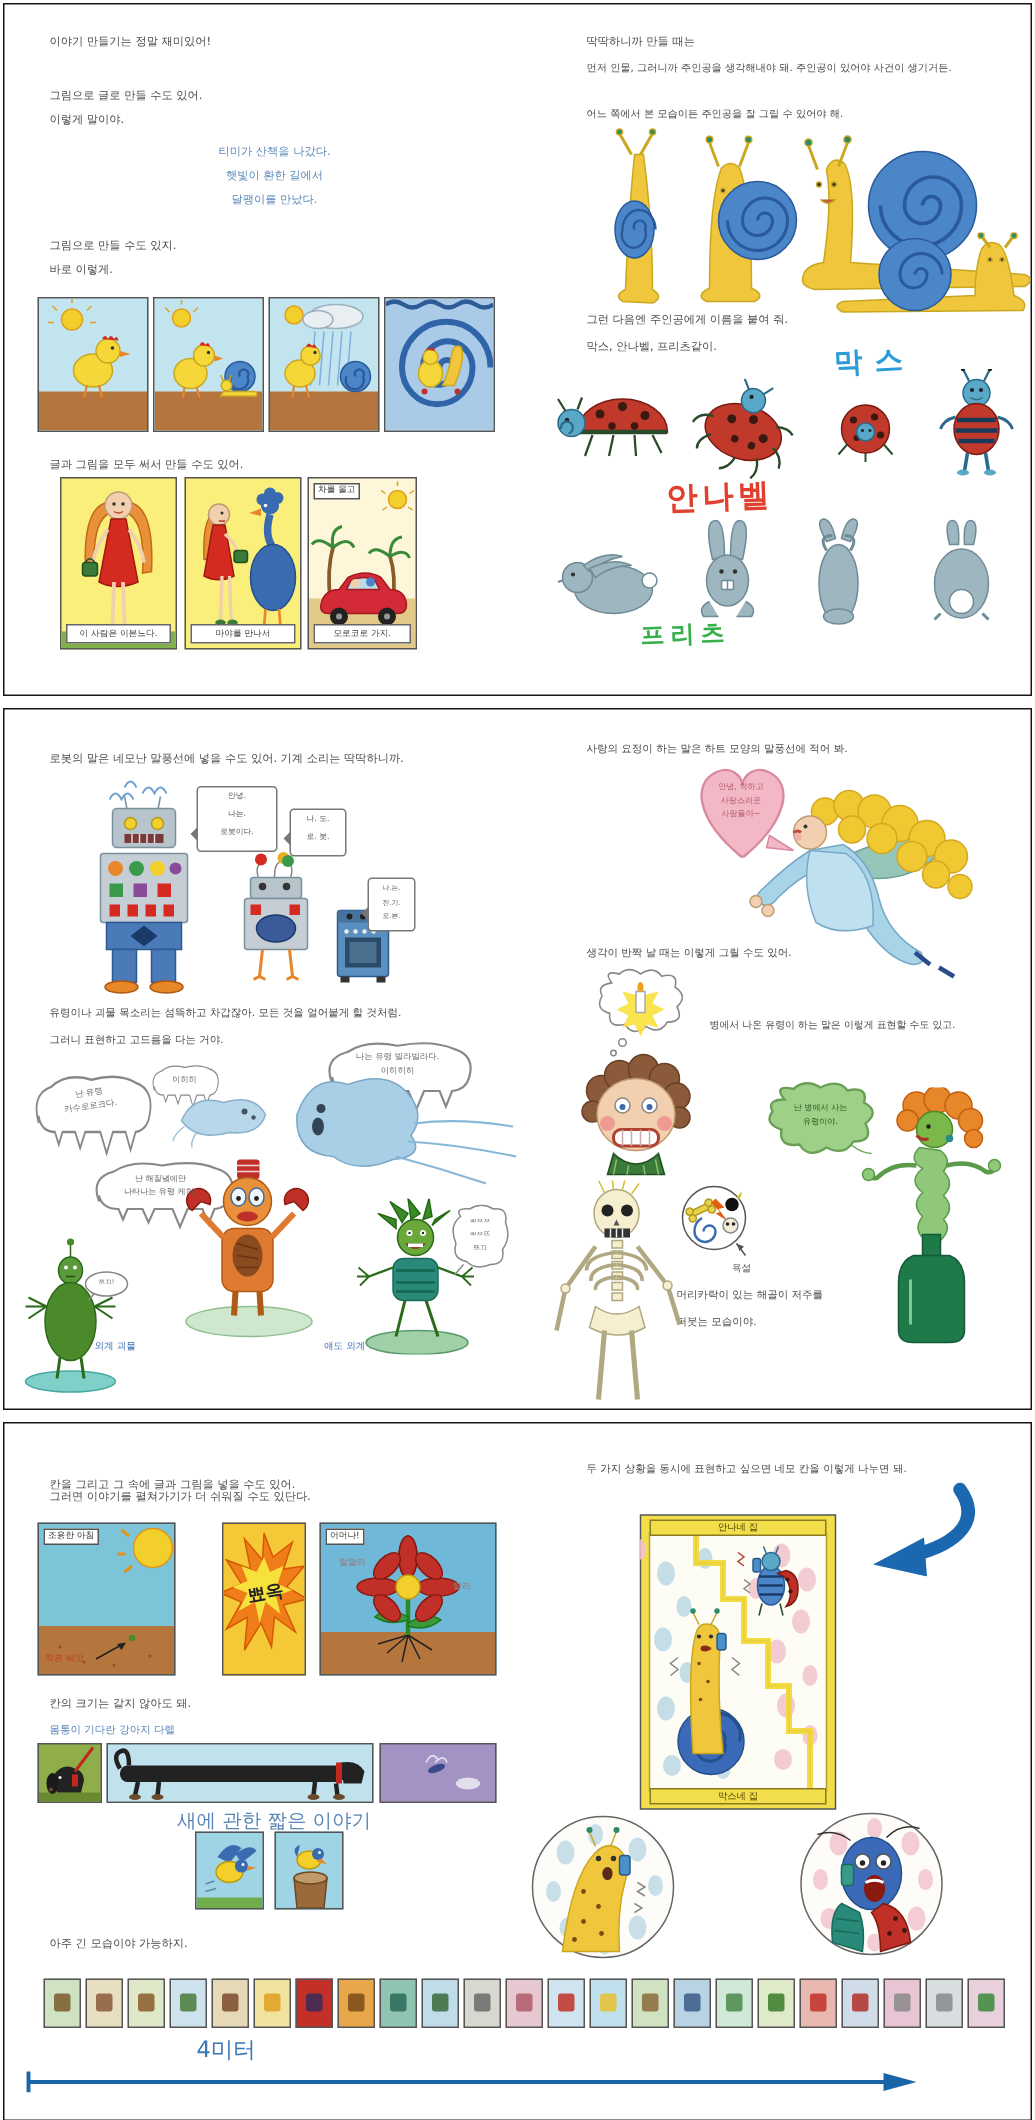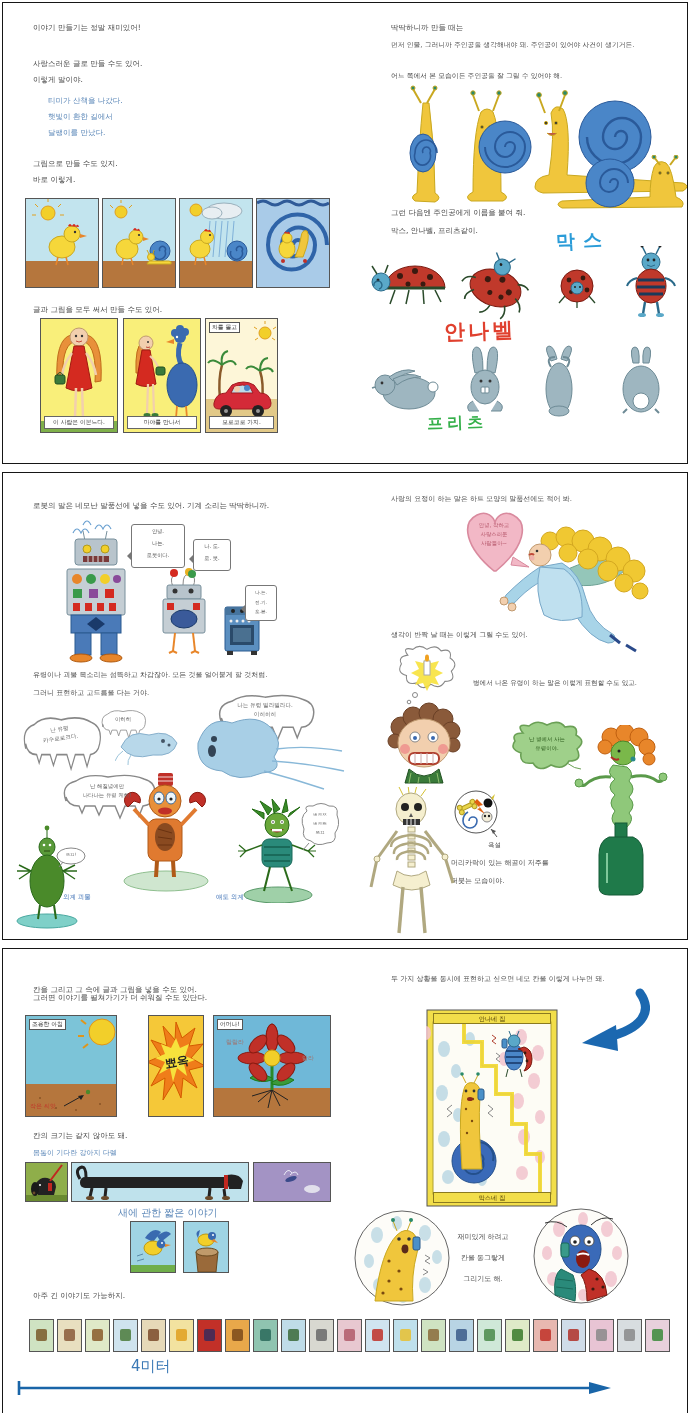--- a/index.html
+++ b/index.html
@@ -4,21 +4,21 @@
 <style>
   html,body{margin:0;padding:0;background:#fff;}
   body{width:690px;font-family:"DejaVu Sans",sans-serif;}
   .spread{position:relative;width:684px;margin:0 0 8px 2px;border:1px solid #161616;background:#fff;overflow:hidden;}
   #sp1{height:460px;margin-top:2px;}
   #sp2{height:466px;}
   #sp3{height:464px;}
   .t{position:absolute;font-size:7.5px;line-height:1.25;color:#4a4a4a;white-space:nowrap;}
   .bt{color:#5b87b8;}
   .rt{color:#c0392b;}
-  .ctr{text-align:left;}
+  .ctr{text-align:center;}
   .pn{position:absolute;border:1px solid #555;box-sizing:border-box;overflow:hidden;background:#cfe6ef;}
   .pn svg{position:absolute;left:0;top:0;}
   .cp{position:absolute;left:3px;right:3px;bottom:3px;background:#fff;border:1px solid #666;font-size:5.8px;text-align:center;color:#3a3a3a;padding:1px 0;white-space:nowrap;overflow:hidden;}
   .lb{position:absolute;background:#fff;border:1px solid #555;font-size:5.8px;color:#333;padding:0 2px;line-height:1.6;white-space:nowrap;z-index:3;}
   .sqb{position:absolute;background:#fff;border:1px solid #777;border-radius:3px;text-align:center;color:#555;z-index:4;}
   .sqb::after{content:"";position:absolute;width:0;height:0;border:5px solid transparent;border-right-color:#777;left:-10px;bottom:6px;}
   .btxt{position:absolute;text-align:center;color:#555;z-index:5;white-space:nowrap;}
   .nm{position:absolute;font-weight:bold;white-space:nowrap;z-index:5;}
   .ill{position:absolute;z-index:2;}
   .fsrow{position:absolute;display:flex;gap:3px;}
@@ -36,21 +36,21 @@
     </symbol>
     <symbol id="cloudb" viewBox="0 0 100 66" preserveAspectRatio="none">
       <path d="M20,14 Q10,2 28,6 Q38,-2 50,6 Q64,-2 72,8 Q90,4 86,18 Q100,26 88,36 Q96,50 78,50 Q70,62 56,54 Q42,64 34,52 Q16,56 18,42 Q2,38 10,26 Q4,16 20,14 Z" fill="#fff" stroke="#888" stroke-width="1.6"></path>
     </symbol>
   </defs>
 </svg>
 
 <div class="spread" id="sp1">
 
   <div class="t" style="left:30px;top:20px">이야기 만들기는 정말 재미있어!</div>
-  <div class="t" style="left:30px;top:56px">사랑스러운 글로 만들 수도 있어.</div>
+  <div class="t" style="left:30px;top:56px">그림으로 글로 만들 수도 있어.</div>
   <div class="t" style="left:30px;top:72px">이렇게 말이야.</div>
   <div class="t bt ctr" style="left:45px;top:93px;width:270px">티미가 산책을 나갔다.</div>
   <div class="t bt ctr" style="left:45px;top:109px;width:270px">햇빛이 환한 길에서</div>
   <div class="t bt ctr" style="left:45px;top:125px;width:270px">달팽이를 만났다.</div>
   <div class="t" style="left:30px;top:156px">그림으로 만들 수도 있지.</div>
   <div class="t" style="left:30px;top:172px">바로 이렇게.</div>
 
   <div class="pn" style="left:22px;top:195px;width:74px;height:90px">
     <svg width="72" height="88">
       <rect width="72" height="62" fill="#c2e4ee"></rect>
@@ -678,21 +678,21 @@
       <path d="M8,8 Q4,2 14,3 Q22,-2 30,3 Q40,2 38,12 Q42,22 36,30 Q38,40 28,40 Q18,44 12,38 Q2,36 5,26 Q0,14 8,8 Z" fill="#fff" stroke="#888"></path>
       <line x1="10" y1="40" x2="4" y2="47" stroke="#888"></line>
     </svg>
   <div class="btxt" style="left:298px;top:337px;width:38px;font-size:4.6px;line-height:9px;color:#666">
     <span style="display:block">ㅃㅉㅉ</span>
     <span style="display:block">ㅃㅉ뜨</span>
     <span style="display:block">쯔끄</span>
   </div>
   <div class="t bt" style="left:213px;top:420px;font-size:6.4px;color:#3b6fb5">얘도 외계 괴물</div>
 
-  <div class="t" style="left:388px;top:22px;font-size:7px">사랑의 요정이 하는 말은 하트 모양의 말풍선에도 적어 봐.</div>
+  <div class="t" style="left:388px;top:22px;font-size:7px">사랑의 요정이 하는 말은 하트 모양의 말풍선에 적어 봐.</div>
   <svg class="ill" style="left:452px;top:32px" width="80" height="74">
     <path d="M39,66 C10,42 6,18 22,10 C32,5 39,12 40,18 C41,12 48,5 58,10 C74,18 70,42 41,66 Z" fill="#f2b8c6" stroke="#d98a9e" stroke-width="1.6"></path>
     <polygon points="58,52 74,62 56,60" fill="#f2b8c6" stroke="#d98a9e"></polygon>
   </svg>
   <div class="btxt" style="left:456px;top:48px;width:70px;font-size:5.4px;line-height:9px;color:#b85a6e">
     <span style="display:block">안녕, 착하고</span>
     <span style="display:block">사랑스러운</span>
     <span style="display:block">사람들아~</span>
   </div>
   <svg class="ill" style="left:485px;top:50px" width="200" height="138">
@@ -973,21 +973,21 @@
   </div>
   <div class="pn" style="left:250px;top:213px;width:78px;height:40px;background:#a393c4">
     <svg width="76" height="38">
       <rect width="76" height="38" fill="#a393c4"></rect>
       <path d="M30,12 q4,-8 8,-2 M36,12 q6,-6 8,0" stroke="#e8e8f4" fill="none"></path>
       <ellipse cx="37" cy="16" rx="6" ry="2.5" fill="#3a4a8a" transform="rotate(-20 37 16)"></ellipse>
       <ellipse cx="58" cy="26" rx="8" ry="4" fill="#e8e8f0" opacity=".9"></ellipse>
     </svg>
   </div>
 
-  <div class="t bt ctr" style="left:115px;top:258px;width:110px;font-size:10px">새에 관한 짧은 이야기</div>
+  <div class="t bt ctr" style="left:115px;top:258px;width:110px;font-size:13px">새에 관한 짧은 이야기</div>
   <div class="pn" style="left:127px;top:272px;width:46px;height:52px;background:#9fd4e4">
     <svg width="44" height="50">
       <rect width="44" height="50" fill="#9fd4e4"></rect>
         <rect y="43" width="44" height="7" fill="#6fae4a"></rect>
       <path d="M14,16 q8,-12 16,-6 l-8,10 z" fill="#3a6ab0"></path>
         <path d="M26,14 q10,-8 14,-2 l-10,8 z" fill="#3a6ab0"></path>
       <ellipse cx="22" cy="26" rx="9" ry="7" fill="#f2cf2a" stroke="#c09a10"></ellipse>
         <circle cx="30" cy="22" r="4.4" fill="#3a6ab0"></circle>
         <polygon points="34,22 40,23 34,25" fill="#e8862a"></polygon>
         <circle cx="31" cy="21" r="1" fill="#fff"></circle>
@@ -1003,21 +1003,21 @@
       <path d="M12,30 q10,-6 22,0 l-2,20 l-18,0 z" fill="#9a6a3a" stroke="#6a4a20"></path>
         <ellipse cx="23" cy="30" rx="11" ry="4" fill="#c09a6a" stroke="#6a4a20"></ellipse>
       <ellipse cx="22" cy="18" rx="8" ry="6" fill="#f2cf2a" stroke="#c09a10"></ellipse>
         <circle cx="28" cy="14" r="4" fill="#3a6ab0"></circle>
         <polygon points="30,17 34,21 27,19" fill="#e8862a"></polygon>
         <circle cx="29" cy="13" r="1" fill="#fff"></circle>
       <path d="M14,16 q-4,-6 2,-8" fill="#3a6ab0"></path>
     </svg>
   </div>
 
-  <div class="t" style="left:30px;top:342px">아주 긴 이야기도 가능하지.</div>
+  <div class="t" style="left:30px;top:342px">아주 긴 모습이야 가능하지.</div>
   <div class="fsrow" style="left:26px;top:370px">
       <div class="fs" style="background: rgb(207, 227, 194);">
         <i style="background: rgb(122, 90, 42);"></i>
       </div>
       <div class="fs" style="background: rgb(232, 223, 192);">
         <i style="background: rgb(138, 90, 58);"></i>
       </div>
       <div class="fs" style="background: rgb(223, 233, 200);">
         <i style="background: rgb(138, 90, 42);"></i>
       </div>
@@ -1201,25 +1201,20 @@
       </g>
       <circle cx="40" cy="11" r="2" fill="#2a8a6a"></circle>
       <circle cx="58" cy="11" r="2" fill="#2a8a6a"></circle>
     <circle cx="46" cy="30" r="1.8" fill="#333"></circle>
       <circle cx="56" cy="30" r="1.8" fill="#333"></circle>
       <ellipse cx="52" cy="40" rx="3.4" ry="4.4" fill="#5a2a1a"></ellipse>
     <rect x="60" y="28" width="7" height="13" rx="2" fill="#4a90c8" stroke="#2a5a8a"></rect>
     <path d="M72,46 l5,3 -5,3 5,3" stroke="#888" fill="none"></path>
       <path d="M70,60 l5,3 -5,3" stroke="#888" fill="none"></path>
   </svg>
-  <div class="btxt" style="left:436px;top:278px;width:88px;font-size:7px;line-height:21px;color:#4a4a4a">
-    <span style="display:block">재미있게 하려고</span>
-    <span style="display:block">칸을 동그랗게</span>
-    <span style="display:block">그리기도 해.</span>
-  </div>
   <svg class="ill" style="left:528px;top:258px" width="100" height="98">
     <circle cx="50" cy="49" r="47" fill="#fdfcf8" stroke="#666"></circle>
     <g fill="#f2c4ce" opacity=".85">
         <ellipse cx="28" cy="22" rx="6" ry="8"></ellipse>
         <ellipse cx="52" cy="12" rx="5" ry="7"></ellipse>
         <ellipse cx="76" cy="22" rx="6" ry="8"></ellipse>
         <ellipse cx="86" cy="46" rx="5" ry="7"></ellipse>
         <ellipse cx="16" cy="46" rx="5" ry="7"></ellipse>
         <ellipse cx="22" cy="72" rx="6" ry="7"></ellipse>
         <ellipse cx="80" cy="72" rx="6" ry="8"></ellipse>

